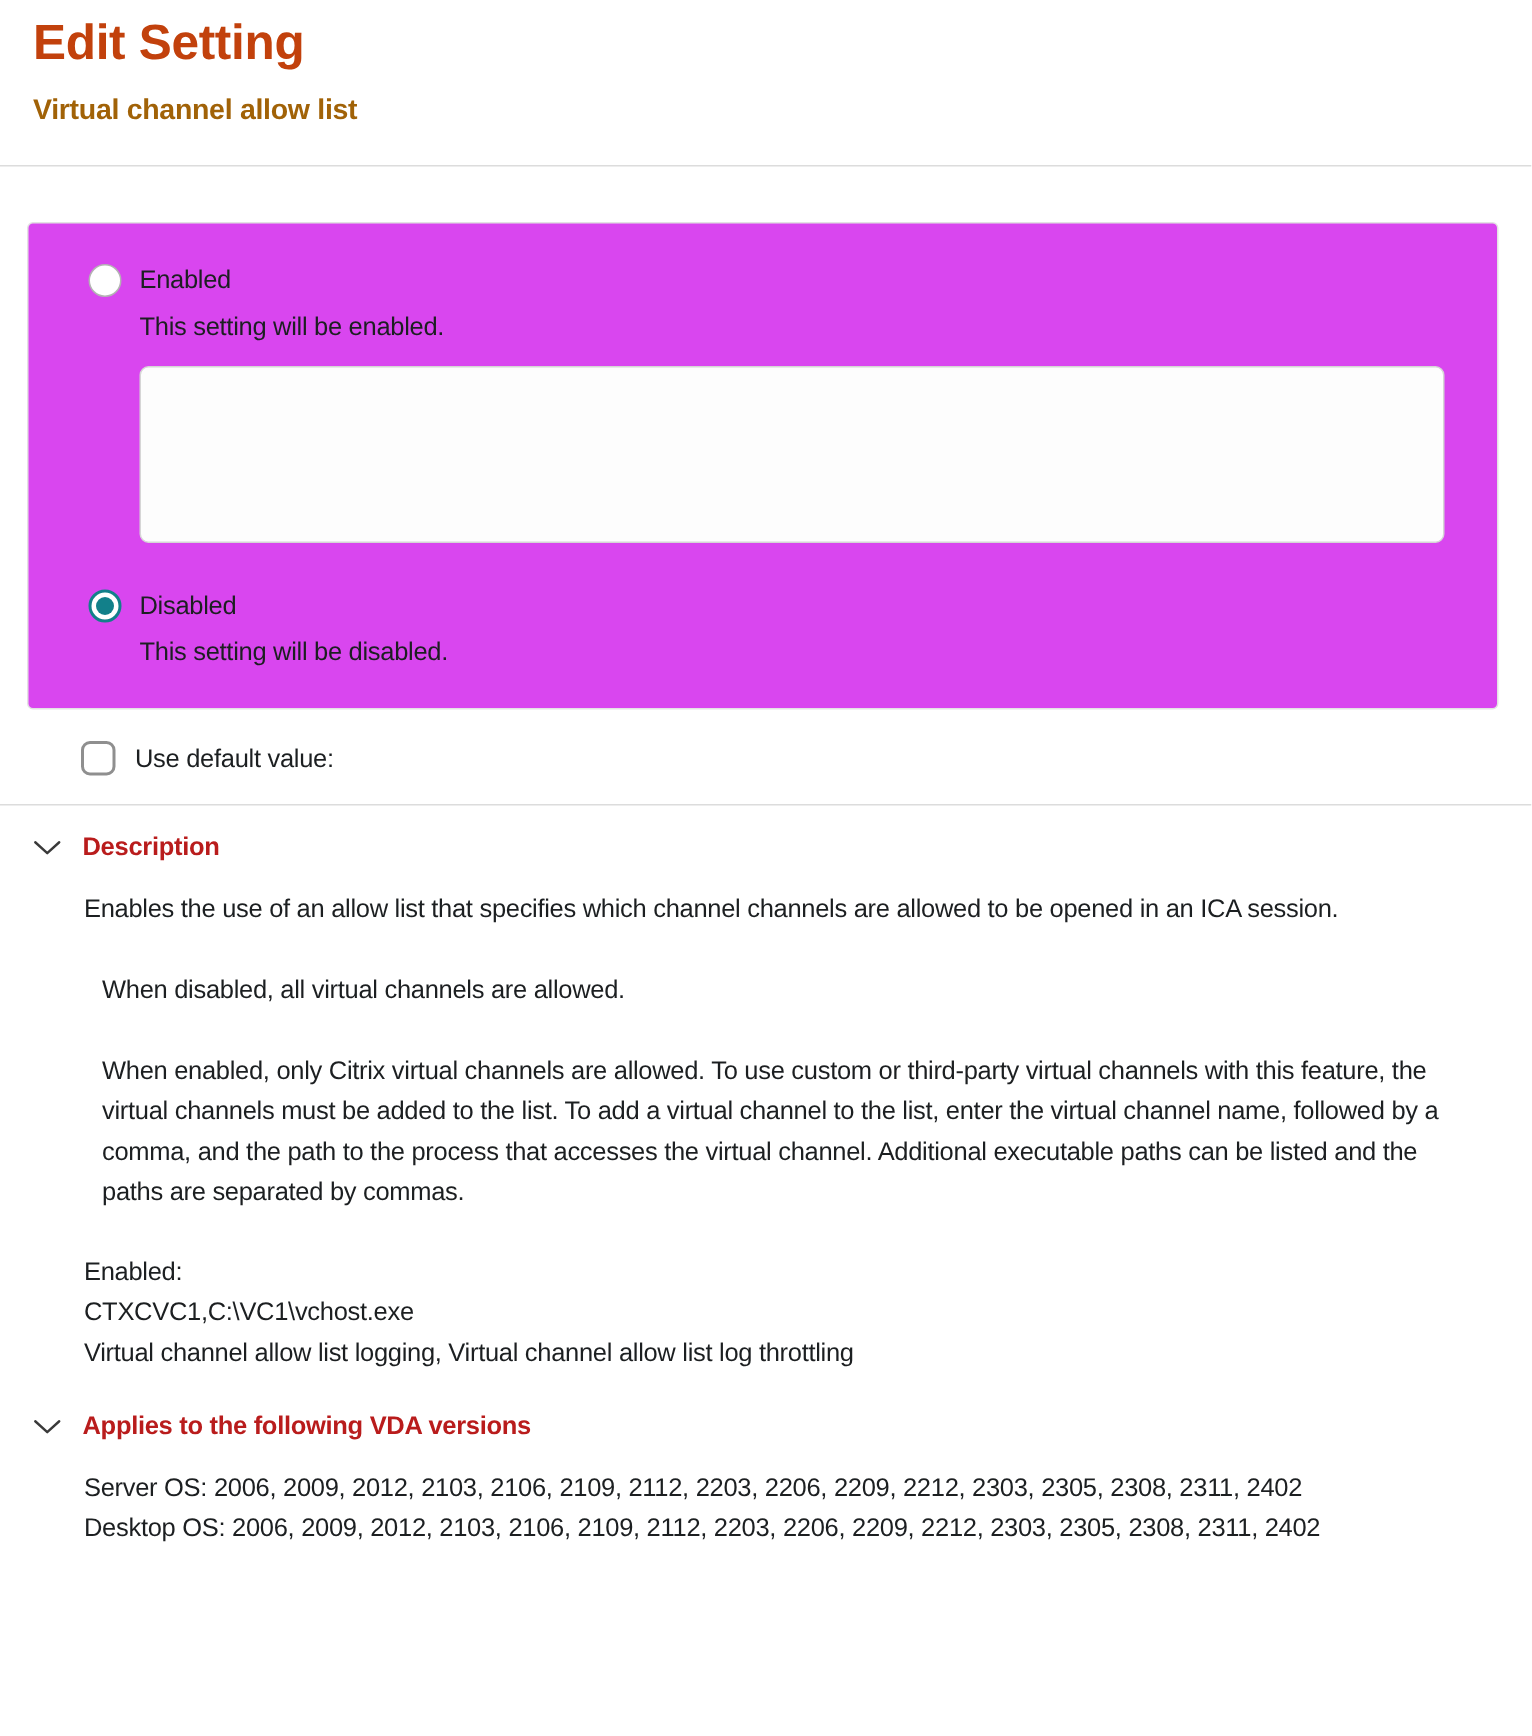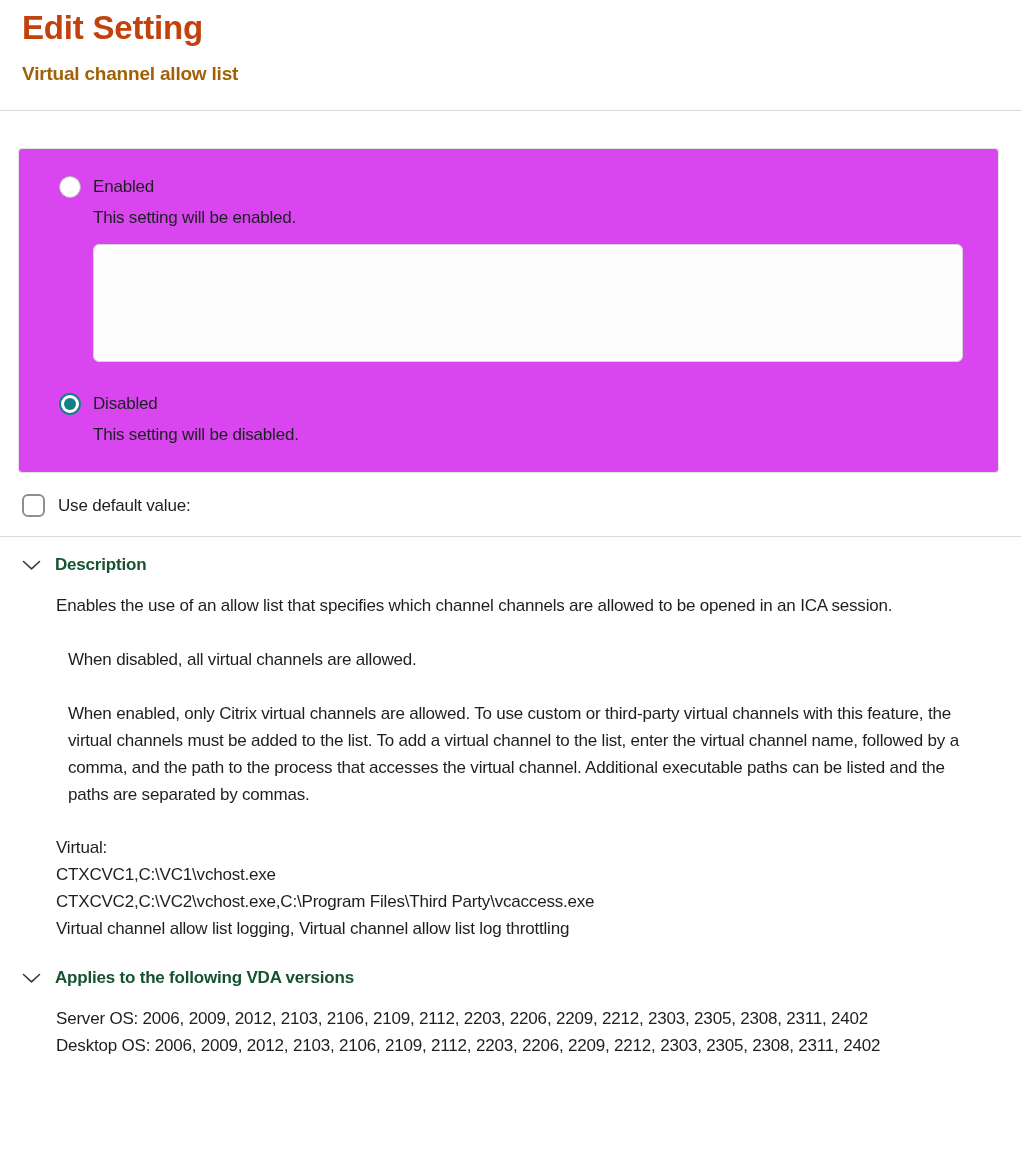--- a/index.html
+++ b/index.html
@@ -83,20 +83,21 @@
     padding: 8px 10px;
     outline: none;
   }
   .radio-group-disabled { margin-top: 31px; }
 
   .checkbox-row {
     margin-top: 21px;
     display: flex;
     align-items: center;
     gap: 13px;
+    margin-left: 32px;
   }
   .checkbox {
     width: 23px; height: 23px;
     border: 2px solid #8f8f8f;
     border-radius: 6px;
     background: #ffffff;
     flex: 0 0 23px;
     cursor: pointer;
   }
   .checkbox-label { font-size: 17px; line-height: 22px; cursor: pointer; }
@@ -106,21 +107,21 @@
     display: flex;
     align-items: center;
     gap: 14px;
     cursor: pointer;
   }
   .section-header .chevron { display: inline-flex; width: 19px; flex: 0 0 19px; }
   .section-title {
     font-size: 17px;
     font-weight: 700;
     line-height: 22px;
-    color: #14532d;
+    color: #b91c1c;
   }
   .section-header + .section-body { margin-top: 16px; }
   .section-body {
     margin-left: 34px;
     font-size: 17px;
     line-height: 27px;
     color: #1c1f21;
     max-width: 930px;
   }
   .section-body p + p { margin-top: 27px; margin-left: 12px; }
@@ -175,23 +176,22 @@
           <polyline points="1.5,1.5 9.5,8.8 17.5,1.5" fill="none" stroke="#3a3a3a" stroke-width="1.6" stroke-linecap="round" stroke-linejoin="round"></polyline>
         </svg>
     </span>
     <span class="section-title">Description</span>
   </div>
   <div class="section-body">
     <p>Enables the use of an allow list that specifies which channel channels are allowed to be opened in an ICA session.</p>
     <p>When disabled, all virtual channels are allowed.</p>
     <p>When enabled, only Citrix virtual channels are allowed. To use custom or third-party virtual channels with this feature, the virtual channels must be added to the list. To add a virtual channel to the list, enter the virtual channel name, followed by a comma, and the path to the process that accesses the virtual channel. Additional executable paths can be listed and the paths are separated by commas.</p>
     <div class="examples-block">
-      <div>Virtual:</div>
+      <div>Enabled:</div>
       <div>CTXCVC1,C:\VC1\vchost.exe</div>
-      <div>CTXCVC2,C:\VC2\vchost.exe,C:\Program Files\Third Party\vcaccess.exe</div>
     </div>
   </div>
 
   <div class="section-body">
     <p>Virtual channel allow list logging, Virtual channel allow list log throttling</p>
   </div>
 
   <div class="section-header mt25">
     <span class="chevron">
       <svg width="19" height="11" viewBox="0 0 19 11">

